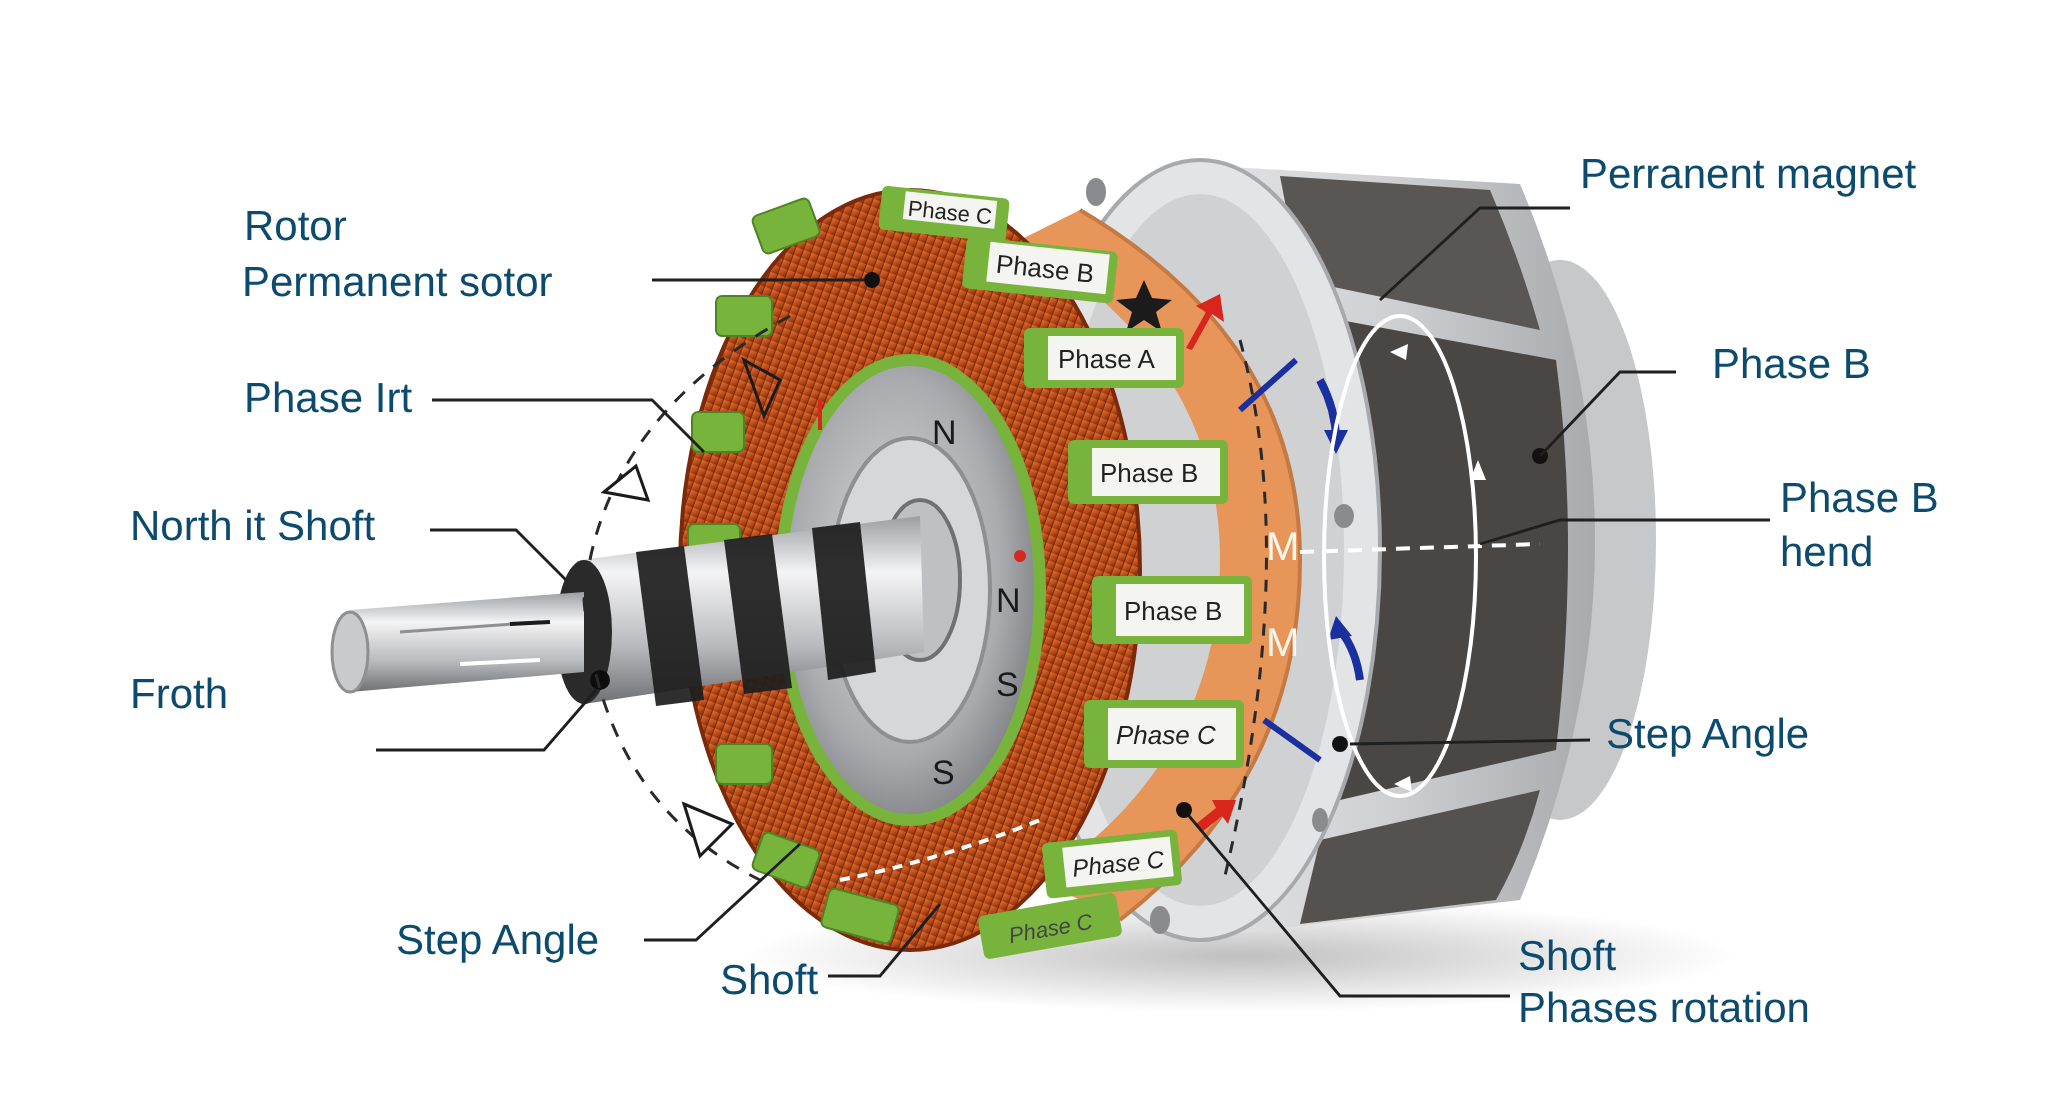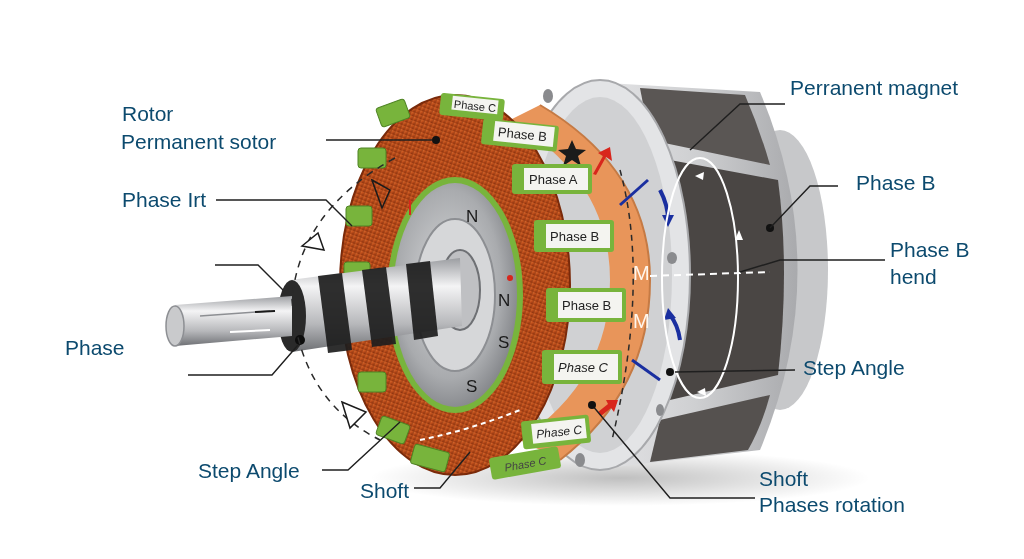--- a/index.html
+++ b/index.html
@@ -218,21 +218,22 @@
       <polyline points="885,260 780,260 740,272"></polyline>
       <line x1="795" y1="370" x2="675" y2="372"></line>
       <polyline points="755,498 670,498 592,405"></polyline>
       <circle cx="592" cy="405" r="4" fill="#111" stroke="none"></circle>
     </g>
   </svg>
 
   <div class="lbl bold fs21" style="left:122px;top:102px">Rotor</div>
   <div class="lbl fs21" style="left:121px;top:130px">Permanent sotor</div>
   <div class="lbl fs21" style="left:122px;top:188px">Phase  Irt</div>
-  <div class="lbl bold fs21" style="left:65px;top:336px">Phase</div>
+  <div class="lbl fs21" style="left:65px;top:252px">North it Shoft</div>
+  <div class="lbl bold fs21" style="left:65px;top:336px">Froth</div>
   <div class="lbl fs21" style="left:198px;top:459px">Step Angle</div>
   <div class="lbl bold fs21" style="left:360px;top:479px">Shoft</div>
 
   <div class="lbl fs21" style="left:790px;top:76px">Perranent magnet</div>
   <div class="lbl fs21" style="left:856px;top:171px">Phase B</div>
   <div class="lbl fs21" style="left:890px;top:238px">Phase B</div>
   <div class="lbl fs21" style="left:890px;top:265px">hend</div>
   <div class="lbl fs21" style="left:803px;top:356px">Step Angle</div>
   <div class="lbl bold fs21" style="left:759px;top:467px">Shoft</div>
   <div class="lbl fs21" style="left:759px;top:493px">Phases rotation</div>

